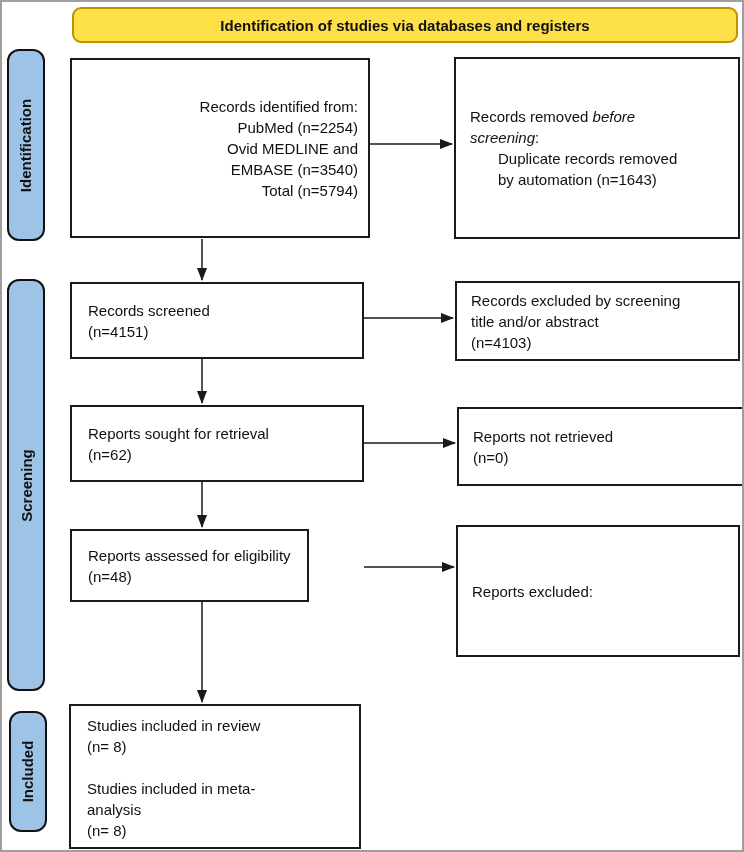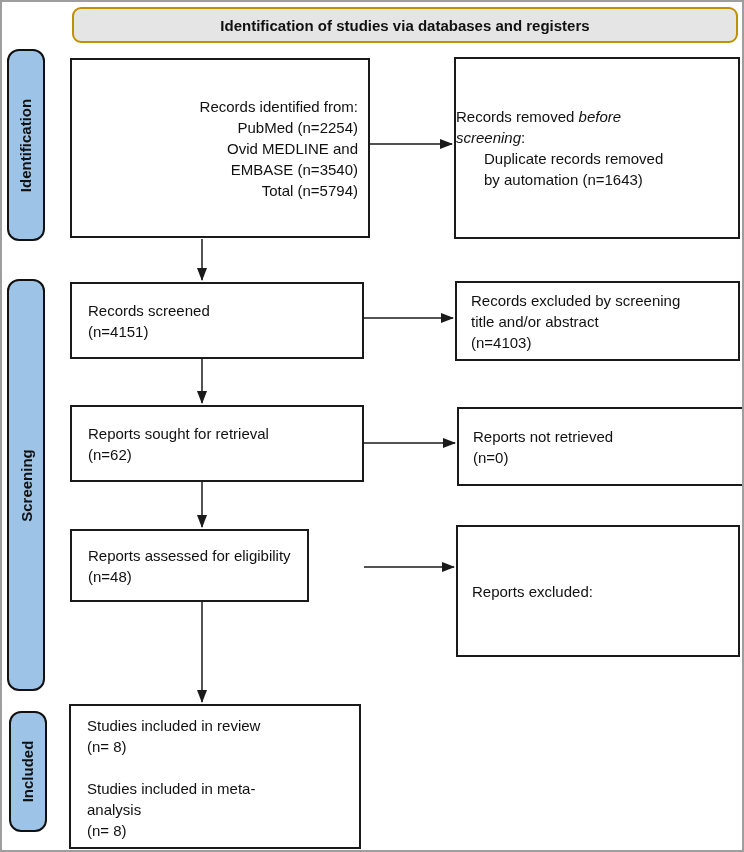--- a/index.html
+++ b/index.html
@@ -4,21 +4,21 @@
 <style>
   html,body{margin:0;padding:0;background:#fff;}
   body{font-family:"Liberation Sans","DejaVu Sans",sans-serif;}
   #canvas{
     position:relative;width:744px;height:852px;background:#ffffff;
     box-sizing:border-box;border:2px solid #9e9e9e;overflow:hidden;
   }
   
   .banner{
     position:absolute;left:70px;top:5px;width:666px;height:36px;
-    background:#e5e5e5;border:2px solid #BF9000;border-radius:9px;
+    background:#fde047;border:2px solid #BF9000;border-radius:9px;
     display:flex;align-items:center;justify-content:center;
     font-weight:bold;font-size:15px;color:#111;box-sizing:border-box;
   }
   
   .stage{
     position:absolute;background:#9DC3E6;border:2.5px solid #111;
     border-radius:12px;display:flex;align-items:center;justify-content:center;
     box-sizing:border-box;
   }
   .stage span{
@@ -35,21 +35,21 @@
     font-size:15px;line-height:21px;color:#111;
     padding:6px 10px 6px 16px;
   }
   .fbox .ml{white-space:pre-wrap;}
   .fbox .indent{margin-left:28px;white-space:pre-wrap;}
   .b1{left:68px;top:56px;width:300px;height:180px;text-align:right;}
   .b2{left:68px;top:280px;width:294px;height:77px;}
   .b3{left:68px;top:403px;width:294px;height:77px;}
   .b4{left:68px;top:527px;width:239px;height:73px;}
   .b5{left:67px;top:702px;width:292px;height:145px;justify-content:flex-end;}
-  .r1{left:452px;top:55px;width:286px;height:182px;padding-left:0;}
+  .r1{left:452px;top:55px;width:286px;height:182px;padding-left:14px;}
   .r2{left:453px;top:279px;width:285px;height:80px;padding-left:14px;}
   .r3{left:455px;top:405px;width:334px;height:79px;padding-left:14px;}
   .r4{left:454px;top:523px;width:284px;height:132px;padding-left:14px;}
   
   .arrows{position:absolute;left:0;top:0;width:744px;height:852px;pointer-events:none;}
   .arrows line{stroke:#1a1a1a;stroke-width:1.5;}
 </style>
 </head>
 <body>
 

